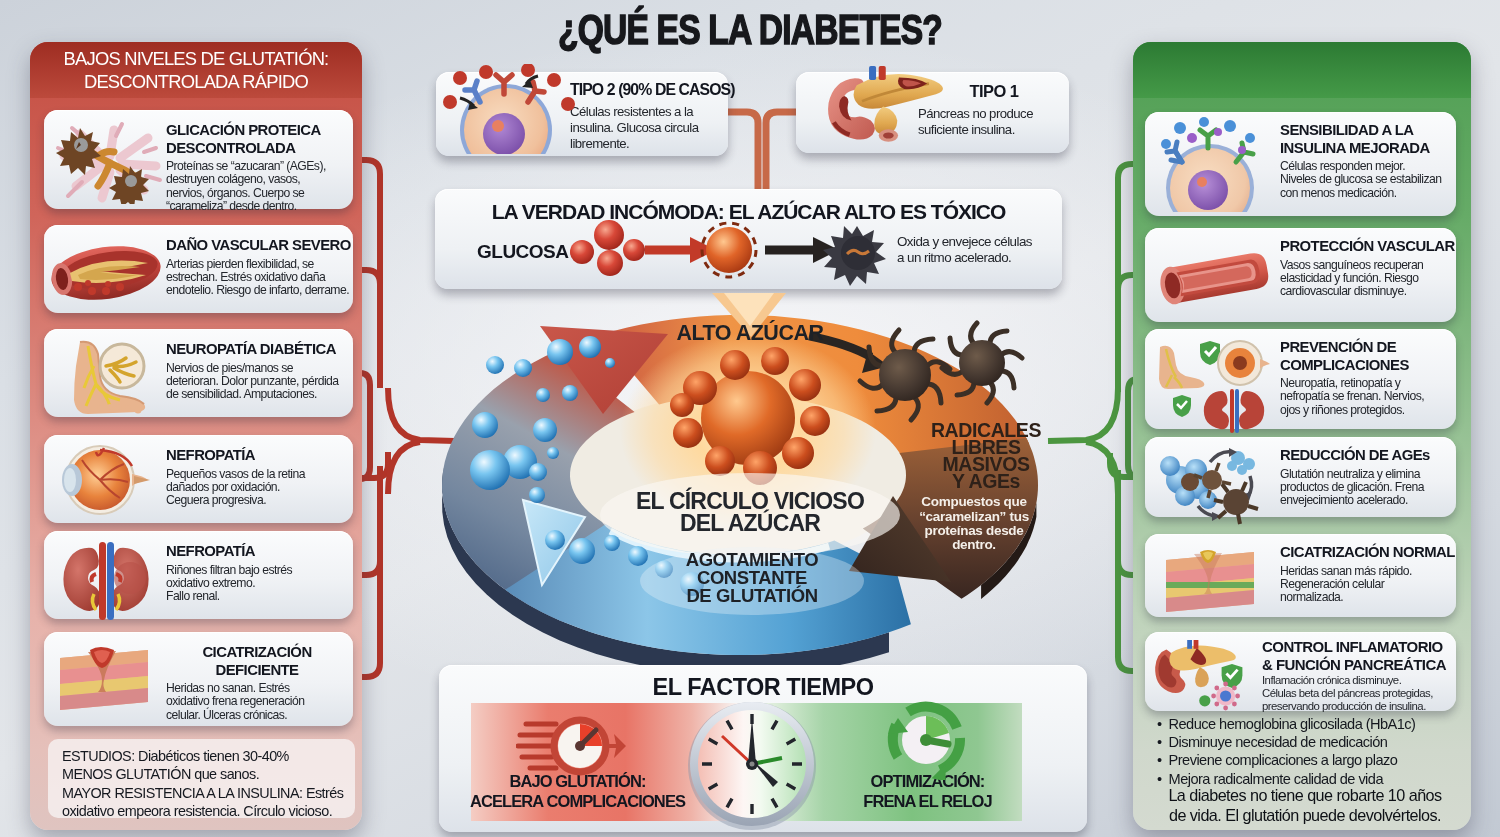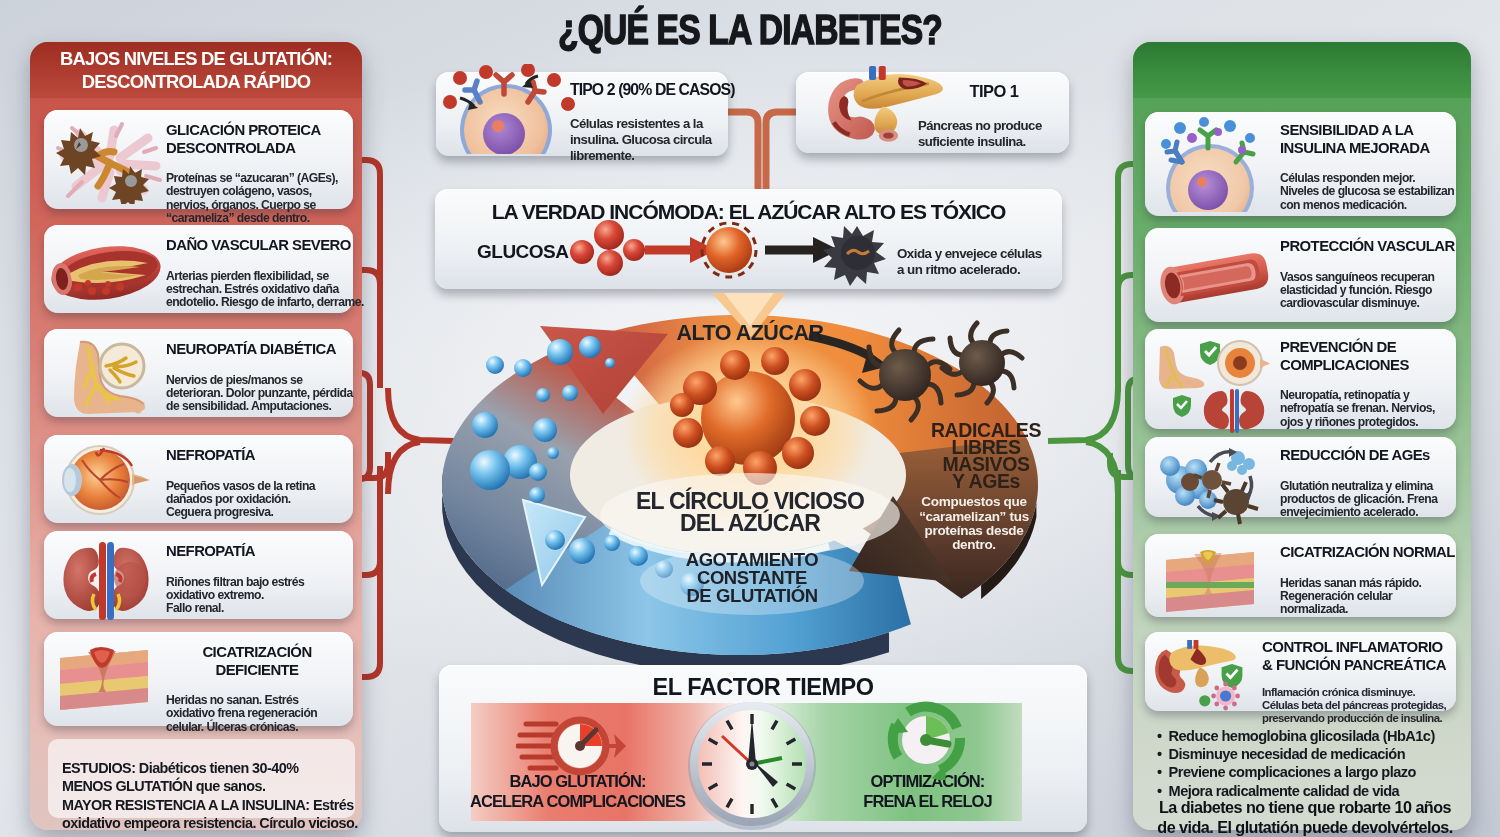--- a/index.html
+++ b/index.html
@@ -7,28 +7,28 @@
   radial-gradient(ellipse 900px 500px at 750px 380px, rgba(248,248,250,.9), rgba(248,248,250,0) 70%),
   linear-gradient(155deg,#ccd2da 0%,#dadfe5 25%,#e2e5e9 50%,#d4d9e0 78%,#c2c9d3 100%);}
 .abs{position:absolute;}
 .panel{position:absolute;border-radius:18px;box-shadow:0 10px 22px rgba(50,50,70,.35);}
 #lpanel{left:30px;top:42px;width:332px;height:788px;
  background:linear-gradient(180deg,#c44e42 0%,#d0655a 22%,#dd8d83 48%,#e7b2aa 72%,#e5c0ba 90%,#dfc4c0 100%);}
 #rpanel{left:1133px;top:42px;width:338px;height:788px;
  background:linear-gradient(180deg,#4f9e52 0%,#66ab67 22%,#93c091 48%,#bed3ba 72%,#d0d8cc 90%,#d4dad0 100%);}
 .phead{position:absolute;left:0;top:0;width:100%;height:56px;border-radius:18px 18px 0 0;
  display:flex;flex-direction:column;justify-content:center;text-align:center;color:#fff;
- font-weight:700;font-size:18.4px;line-height:23px;letter-spacing:-0.8px;white-space:nowrap;}
+ font-weight:400;font-size:18.4px;line-height:23px;letter-spacing:-0.8px;white-space:nowrap;}
 #lpanel .phead{background:linear-gradient(180deg,#9e2d22,#bc4a3c);}
 #rpanel .phead{background:linear-gradient(180deg,#2c7a33,#459a48);}
 .card{position:absolute;border-radius:14px;
  background:linear-gradient(180deg,#fbfcfd 0%,#f0f2f5 55%,#dfe4ea 100%);
  box-shadow:0 5px 9px rgba(40,40,60,.30),inset 0 1px 0 #fff;}
 .ct{position:absolute;font-weight:700;color:#13161f;white-space:nowrap;}
-.cb{position:absolute;font-weight:700;letter-spacing:-0.3px;white-space:nowrap;margin-top:12px;}
+.cb{position:absolute;font-weight:400;letter-spacing:-0.3px;white-space:nowrap;}
 #title{position:absolute;left:0;top:6px;width:100%;text-align:center;font-size:42px;font-weight:700;
  color:#17181c;letter-spacing:-1px;-webkit-text-stroke:1.5px #17181c;transform:scaleX(0.80);}
 .ccard{position:absolute;border-radius:13px;
  background:linear-gradient(180deg,#fafbfc 0%,#eef1f4 60%,#dde2e9 100%);
  box-shadow:0 6px 10px rgba(40,40,60,.32),inset 0 1px 0 #fff;}
 </style></head><body>
 <svg class="abs" width="1500" height="837" style="left:0;top:0">
 <g stroke="#b23529" stroke-width="6" fill="none">
 <path d="M352,160 h14 q14,0 14,14 v214"></path>
 <path d="M352,270 h14 q14,0 14,14 v100"></path>

